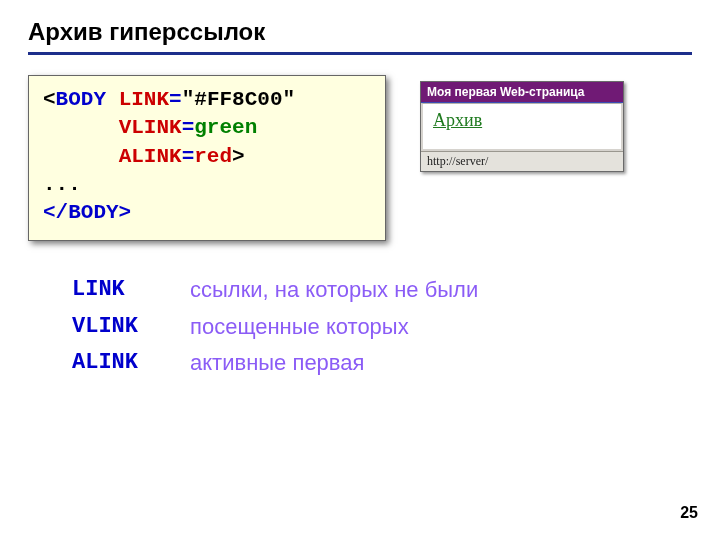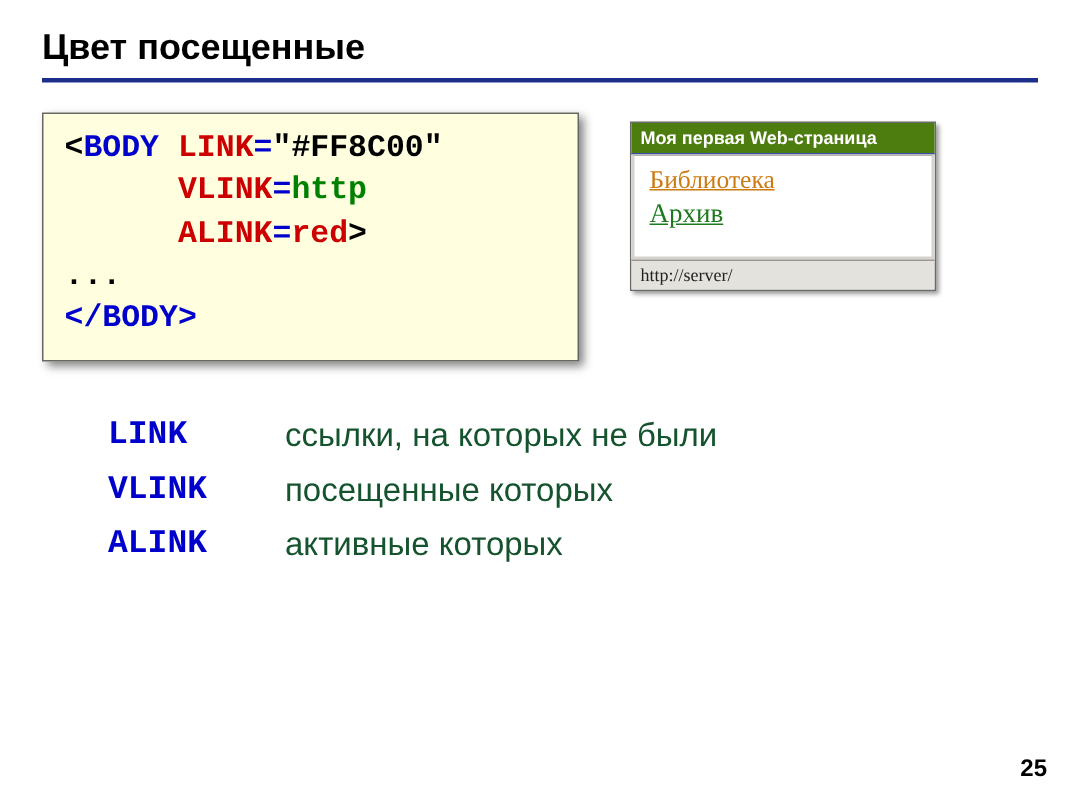--- a/index.html
+++ b/index.html
@@ -54,21 +54,21 @@
   .c-green { color: #008000; }
 
   .browser {
     width: 202px;
     border: 1px solid #6a6a6a;
     box-shadow: 2px 2px 3px rgba(0,0,0,0.4);
     font-size: 12px;
     margin-top: 6px;
   }
   .browser-title {
-    background: #4d7c0f;
+    background: #701a75;
     color: #fff;
     font-weight: bold;
     padding: 3px 6px;
     font-size: 12px;
     border-bottom: 1px solid #3a4cb5;
   }
   .browser-body {
     background: #ffffff;
     border: 2px solid #d6d3ce;
     border-top: 1px solid #b5b2ab;
@@ -110,69 +110,68 @@
     margin-bottom: 6px;
   }
   .def-term {
     font-family: "Courier New", Courier, monospace;
     font-weight: bold;
     color: #0000cc;
     width: 90px;
   }
   .def-desc {
     font-family: Arial, Helvetica, sans-serif;
-    color: #14532d;
+    color: #8b5cf6;
   }
   .page-number {
     position: absolute;
     right: 22px;
     bottom: 18px;
     font-size: 16px;
     font-weight: bold;
     color: #000;
     margin-top: 36px;
   }
 </style>
 </head>
 <body>
 
 <div class="slide">
 
-  <h1 class="title">Цвет посещенные</h1>
+  <h1 class="title">Архив гиперссылок</h1>
   <hr class="rule">
 
   <div class="content-row">
 
     <div class="code-box"><span class="c-black">&lt;</span><span class="c-blue">BODY</span> <span class="c-red">LINK</span><span class="c-blue">=</span><span class="c-black">"#FF8C00"</span>
-      <span class="c-red">VLINK</span><span class="c-blue">=</span><span class="c-green">http</span>
+      <span class="c-red">VLINK</span><span class="c-blue">=</span><span class="c-green">green</span>
       <span class="c-red">ALINK</span><span class="c-blue">=</span><span class="c-red">red</span><span class="c-black">&gt;</span>
 <span class="c-black">...</span>
 <span class="c-blue">&lt;/BODY&gt;</span></div>
 
     <div class="browser">
       <div class="browser-title">Моя первая Web-страница</div>
       <div class="browser-body">
-        <span class="link-unvisited">Библиотека</span>
         <span class="link-visited">Архив</span>
       </div>
       <div class="browser-status">http://server/</div>
     </div>
 
   </div>
 
   <div class="definitions">
     <div class="def-row">
       <span class="def-term">LINK</span>
       <span class="def-desc">ссылки, на которых не были</span>
     </div>
     <div class="def-row">
       <span class="def-term">VLINK</span>
       <span class="def-desc">посещенные которых</span>
     </div>
     <div class="def-row">
       <span class="def-term">ALINK</span>
-      <span class="def-desc">активные которых</span>
+      <span class="def-desc">активные первая</span>
     </div>
   </div>
 
   <div class="page-number">25</div>
 
 </div>
 
 </body></html>

